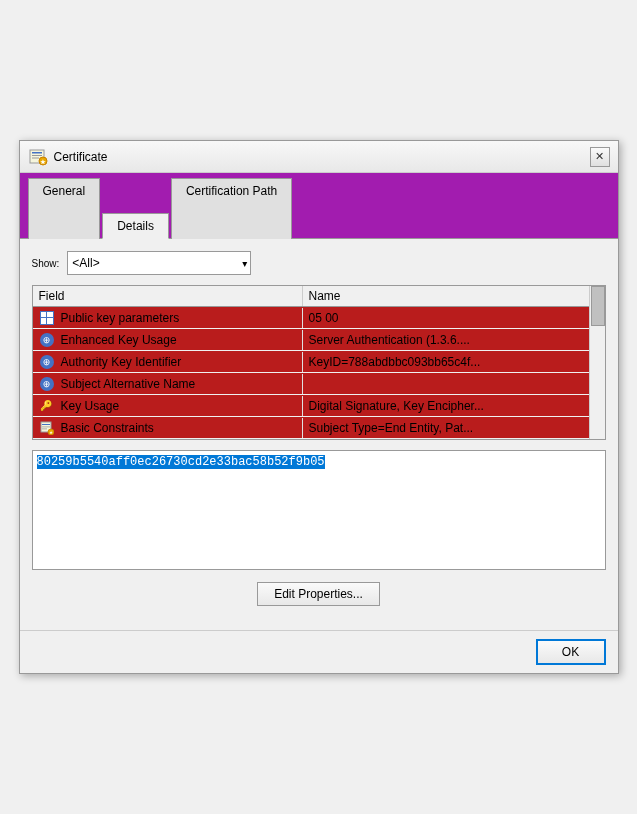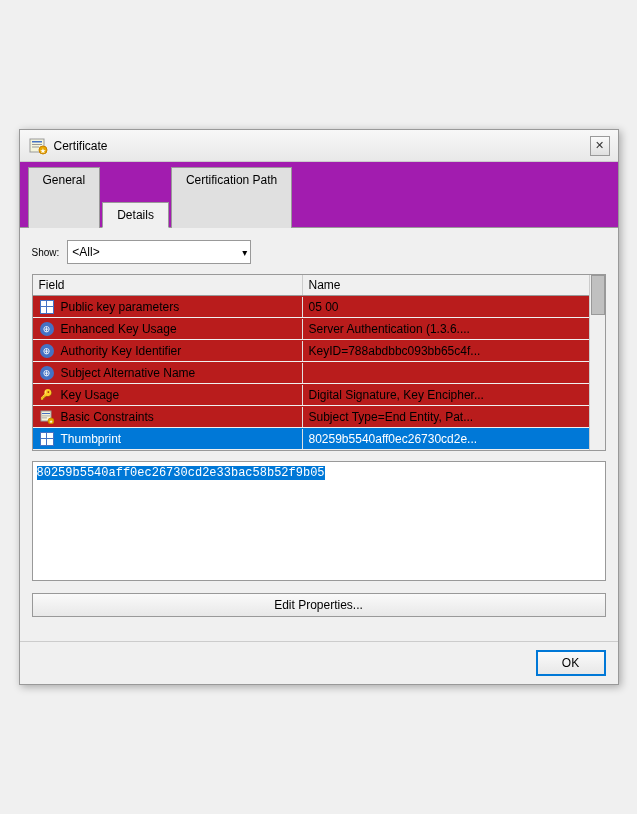--- a/index.html
+++ b/index.html
@@ -255,21 +255,20 @@
       background: #0078d7;
       color: white;
       display: inline;
     }
 
     .btn-row {
       display: flex;
       justify-content: center;
       gap: 10px;
       margin-bottom: 12px;
-      flex-direction: column;
     }
     .btn {
       padding: 4px 16px;
       font-size: 12px;
       border: 1px solid #999;
       background: linear-gradient(to bottom, #fafafa, #e8e8e8);
       cursor: pointer;
       min-width: 110px;
     }
 
@@ -403,34 +402,20 @@
                 <rect x="2" y="7.5" width="5" height="0.8" fill="#999"></rect>
                 <circle cx="11" cy="11" r="3" fill="#e8a800" stroke="#c88000" stroke-width="0.8"></circle>
                 <text x="11" y="13" text-anchor="middle" font-size="4" fill="white">★</text>
               </svg>
             </span>
             <span>Basic Constraints</span>
           </div>
           <div class="cell cell-value">Subject Type=End Entity, Pat...</div>
         </div>
 
-        <div class="table-row selected">
-          <div class="cell cell-field">
-            <span class="row-icon">
-              <div class="icon-grid">
-                  <span></span>
-                  <span></span>
-                  <span></span>
-                  <span></span>
-                </div>
-            </span>
-            <span>Thumbprint</span>
-          </div>
-          <div class="cell cell-value">80259b5540aff0ec26730cd2e...</div>
-        </div>
 
       </div>
 
       <div class="scrollbar-track">
         <div class="scrollbar-thumb"></div>
       </div>
     </div>
 
     <div class="value-box">
       <span class="value-box-selected">80259b5540aff0ec26730cd2e33bac58b52f9b05</span>

